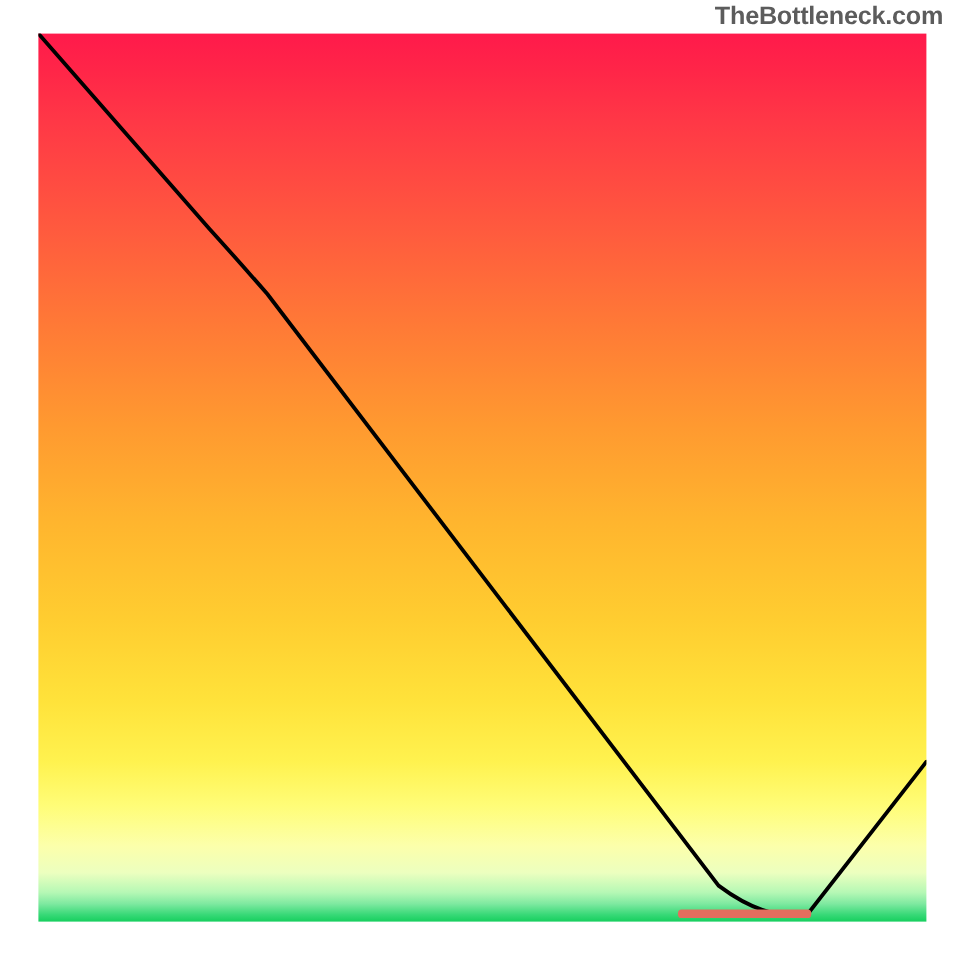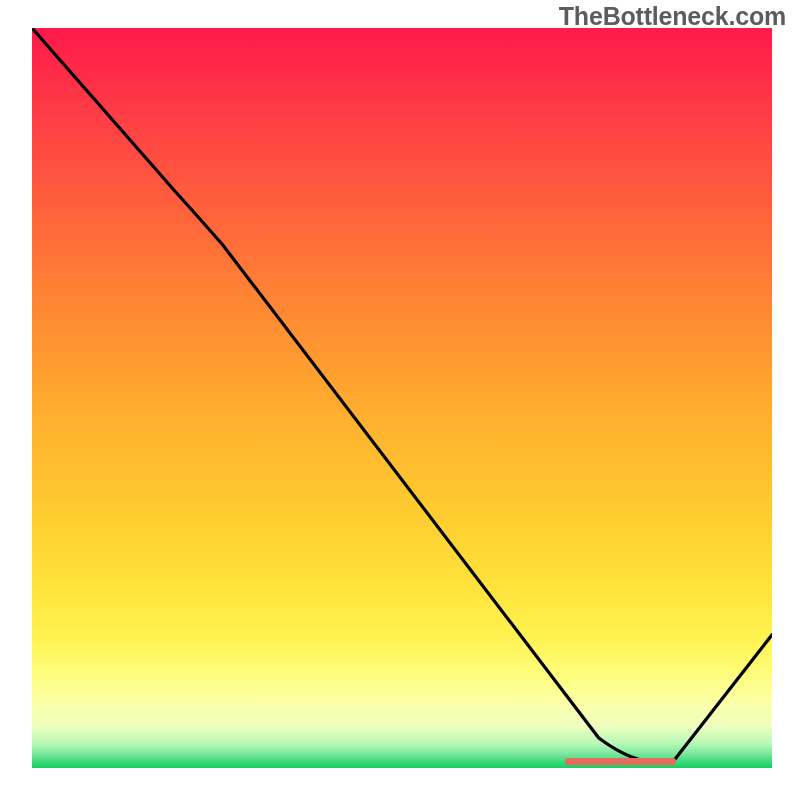--- a/index.html
+++ b/index.html
@@ -8,21 +8,21 @@
     height: 800px;
     background: #ffffff;
     position: relative;
     font-family: Arial, Helvetica, sans-serif;
     overflow: hidden;
   }
   .attribution {
     position: absolute;
     top: 2px;
     right: 14px;
-    font-size: 25px;
+    font-size: 21px;
     font-weight: bold;
     color: #5c5c5c;
     letter-spacing: -0.2px;
   }
   .plot-area {
     position: absolute;
     left: 32px;
     top: 28px;
     width: 740px;
     height: 740px;

